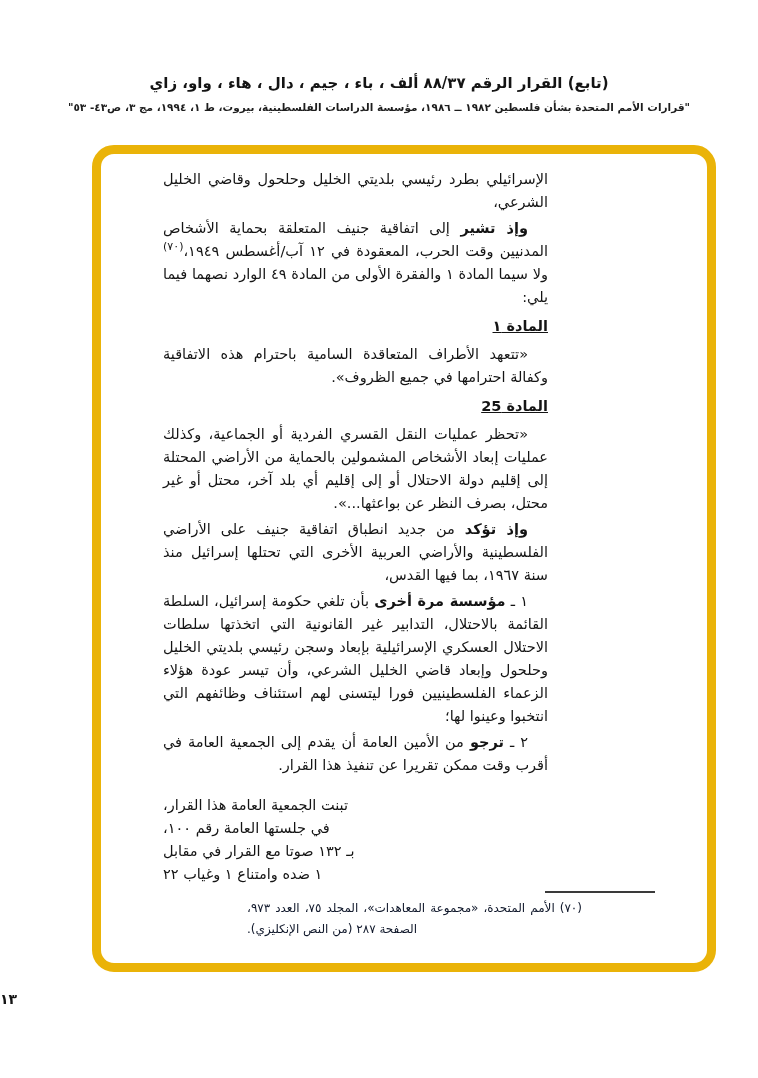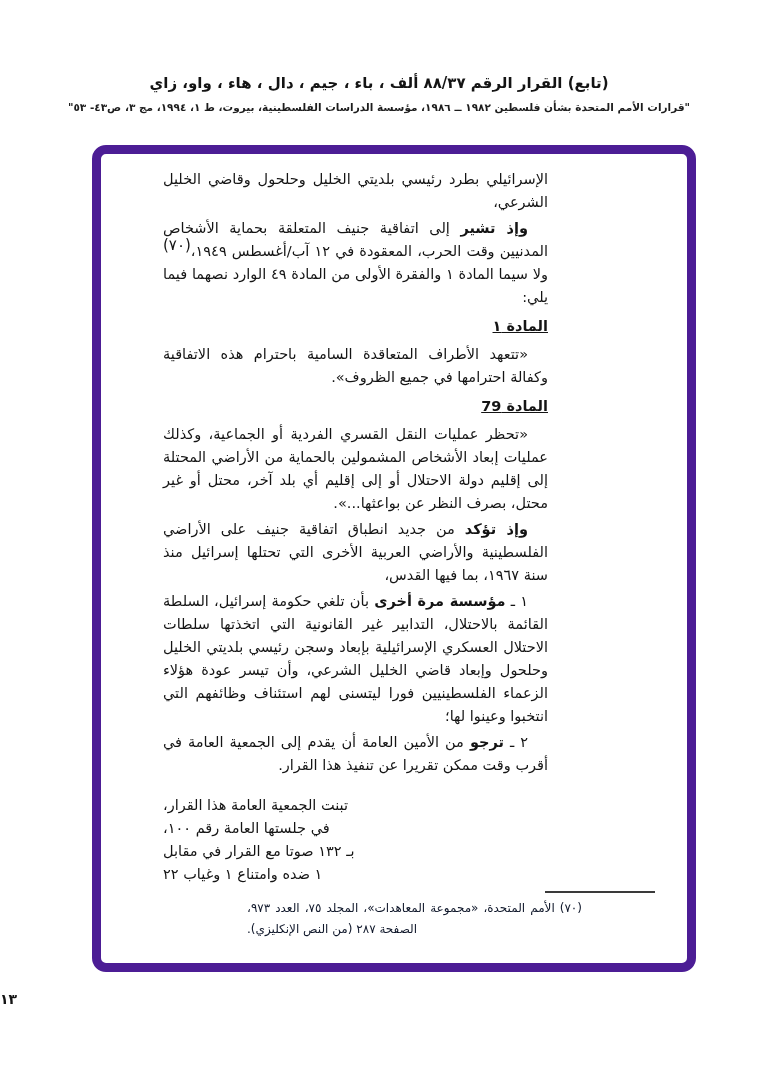--- a/index.html
+++ b/index.html
@@ -17,38 +17,39 @@
     font-weight: bold; font-size: 15px; letter-spacing: 0.2px;
   }
   .header2 {
     position: absolute; top: 101px; left: 0; width: 758px;
     text-align: center; direction: rtl;
     font-weight: bold; font-size: 10.5px; color: #1d1d1d;
   }
   .hibox {
     position: absolute; left: 92px; top: 145px;
     width: 586px; height: 809px;
-    border: 9px solid #4c1d95;
-    border-radius: 14px;
+    border: 9px solid #eab308;
+    border-radius: 22px;
+    padding-left: 20px;
   }
   .column {
     position: absolute; left: 62px; top: 14px; width: 385px;
     direction: rtl; text-align: justify;
     font-size: 14.5px; line-height: 23px;
   }
   .para { margin: 0 0 3px 0; text-indent: 20px; }
   .para.noindent { text-indent: 0; }
   .lead { font-weight: bold; }
   .article-heading {
     font-weight: bold;
     margin: 6px 0 5px 0; text-indent: 0;
     font-size: 14.5px;
     text-decoration: underline;
   }
-  sup.fn-ref { font-size: 15px; line-height: 0; }
+  sup.fn-ref { font-size: 11px; line-height: 0; }
   .adoption {
     margin-top: 17px;
     direction: rtl; text-align: left;
   }
   .adoption div { white-space: nowrap; }
   .fn-rule {
     position: absolute; left: 444px; top: 737px;
     width: 110px; height: 2px; background: #3a3a3a;
   }
   .footnote {
@@ -72,21 +73,21 @@
   <div class="column">
 
     <p class="para noindent">الإسرائيلي بطرد رئيسي بلديتي الخليل وحلحول وقاضي الخليل الشرعي،</p>
 
     <p class="para"><span class="lead">وإذ تشير</span><span> إلى اتفاقية جنيف المتعلقة بحماية الأشخاص المدنيين وقت الحرب، المعقودة في ١٢ آب/أغسطس ١٩٤٩،</span><sup class="fn-ref">(٧٠)</sup><span> ولا سيما المادة ١ والفقرة الأولى من المادة ٤٩ الوارد نصهما فيما يلي:</span></p>
 
     <p class="article-heading">المادة ١</p>
 
     <p class="para">«تتعهد الأطراف المتعاقدة السامية باحترام هذه الاتفاقية وكفالة احترامها في جميع الظروف».</p>
 
-    <p class="article-heading">المادة 79</p>
+    <p class="article-heading">المادة 25</p>
 
     <p class="para">«تحظر عمليات النقل القسري الفردية أو الجماعية، وكذلك عمليات إبعاد الأشخاص المشمولين بالحماية من الأراضي المحتلة إلى إقليم دولة الاحتلال أو إلى إقليم أي بلد آخر، محتل أو غير محتل، بصرف النظر عن بواعثها...».</p>
 
     <p class="para"><span class="lead">وإذ تؤكد</span><span> من جديد انطباق اتفاقية جنيف على الأراضي الفلسطينية والأراضي العربية الأخرى التي تحتلها إسرائيل منذ سنة ١٩٦٧، بما فيها القدس،</span></p>
 
     <p class="para"><span>١ ـ </span><span class="lead">مؤسسة مرة أخرى</span><span> بأن تلغي حكومة إسرائيل، السلطة القائمة بالاحتلال، التدابير غير القانونية التي اتخذتها سلطات الاحتلال العسكري الإسرائيلية بإبعاد وسجن رئيسي بلديتي الخليل وحلحول وإبعاد قاضي الخليل الشرعي، وأن تيسر عودة هؤلاء الزعماء الفلسطينيين فورا ليتسنى لهم استئناف وظائفهم التي انتخبوا وعينوا لها؛</span></p>
 
     <p class="para"><span>٢ ـ </span><span class="lead">ترجو</span><span> من الأمين العامة أن يقدم إلى الجمعية العامة في أقرب وقت ممكن تقريرا عن تنفيذ هذا القرار.</span></p>
 
     <div class="adoption">

